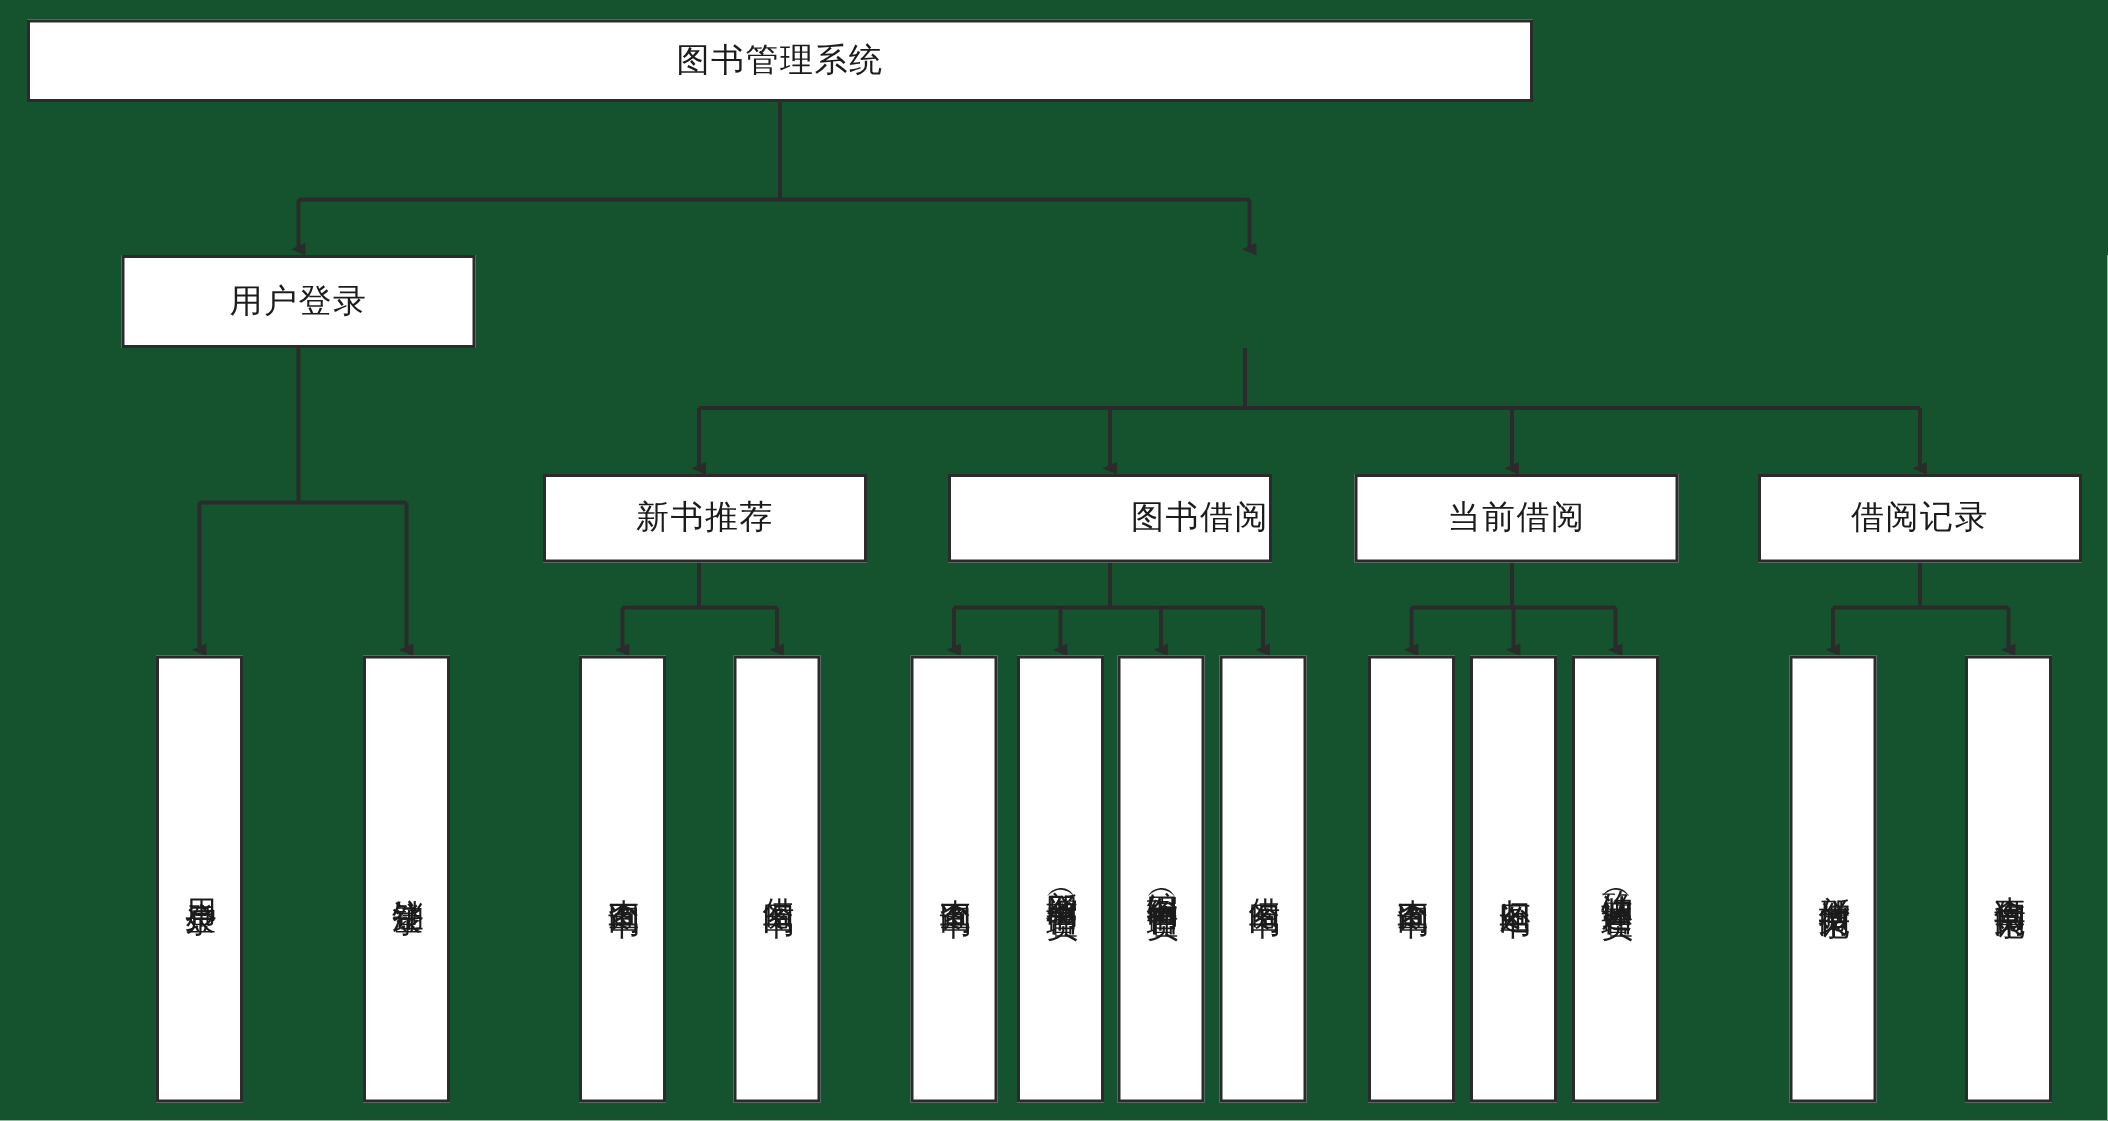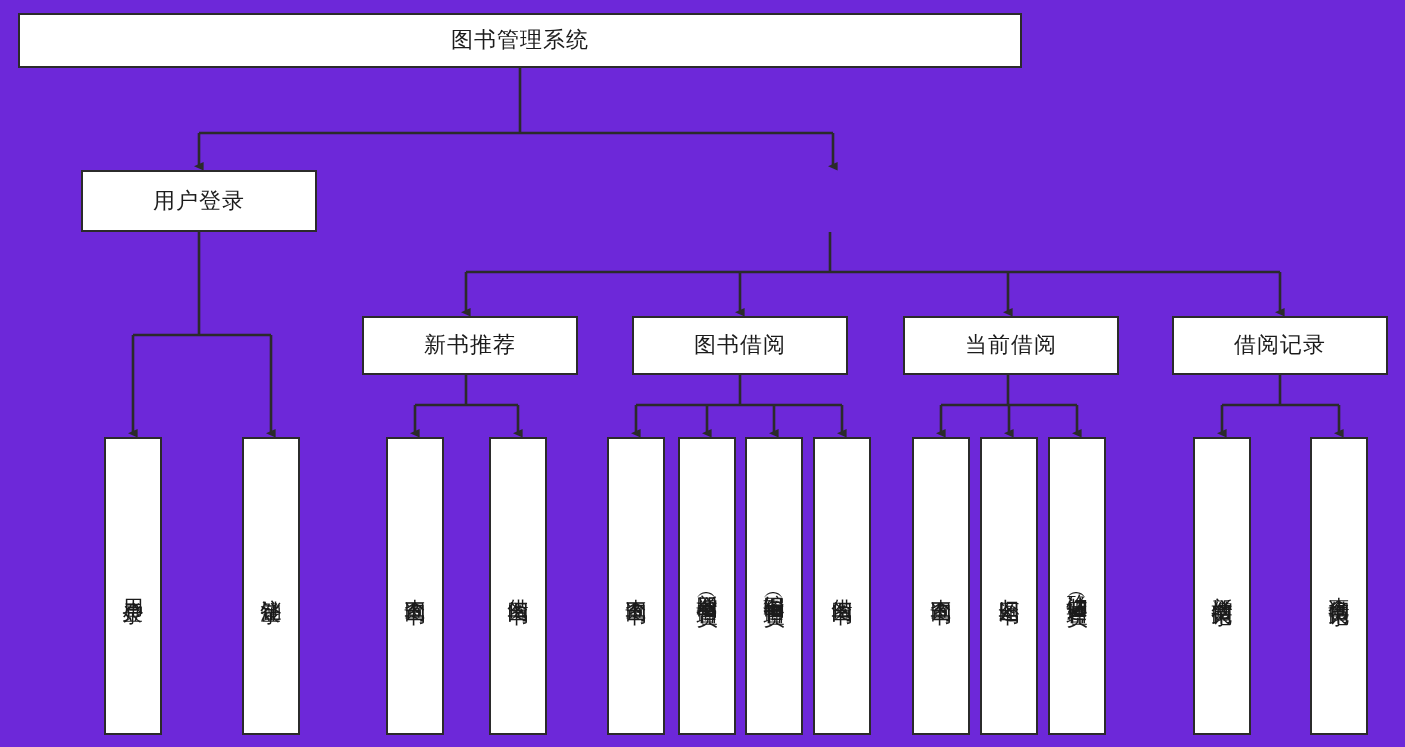--- a/index.html
+++ b/index.html
@@ -7,21 +7,21 @@
     padding: 0;
     background: #ffffff;
   }
   body {
     font-family: "Liberation Sans", "DejaVu Sans", sans-serif;
   }
   #canvas {
     position: relative;
     width: 1405px;
     height: 747px;
-    background: #6d28d9;
+    background: #14532d;
     overflow: hidden;
   }
   #edges {
     position: absolute;
     left: 0;
     top: 0;
     width: 1405px;
     height: 747px;
   }
   .node {
@@ -122,21 +122,21 @@
     <span>图书管理系统</span>
   </div>
 
   <div class="node horiz" style="left:81px; top:170px; width:236px; height:62px;">
     <span>用户登录</span>
   </div>
 
   <div class="node horiz" style="left:362px; top:316px; width:216px; height:59px;">
     <span>新书推荐</span>
   </div>
-  <div class="node horiz" style="left:632px; top:316px; width:216px; height:59px;">
+  <div class="node horiz" style="left:632px; top:316px; width:216px; height:59px;justify-content:flex-end;">
     <span>图书借阅</span>
   </div>
   <div class="node horiz" style="left:903px; top:316px; width:216px; height:59px;">
     <span>当前借阅</span>
   </div>
   <div class="node horiz" style="left:1172px; top:316px; width:216px; height:59px;">
     <span>借阅记录</span>
   </div>
 
   <div class="node vert" style="left:104px; top:437px; width:58px; height:298px;">

